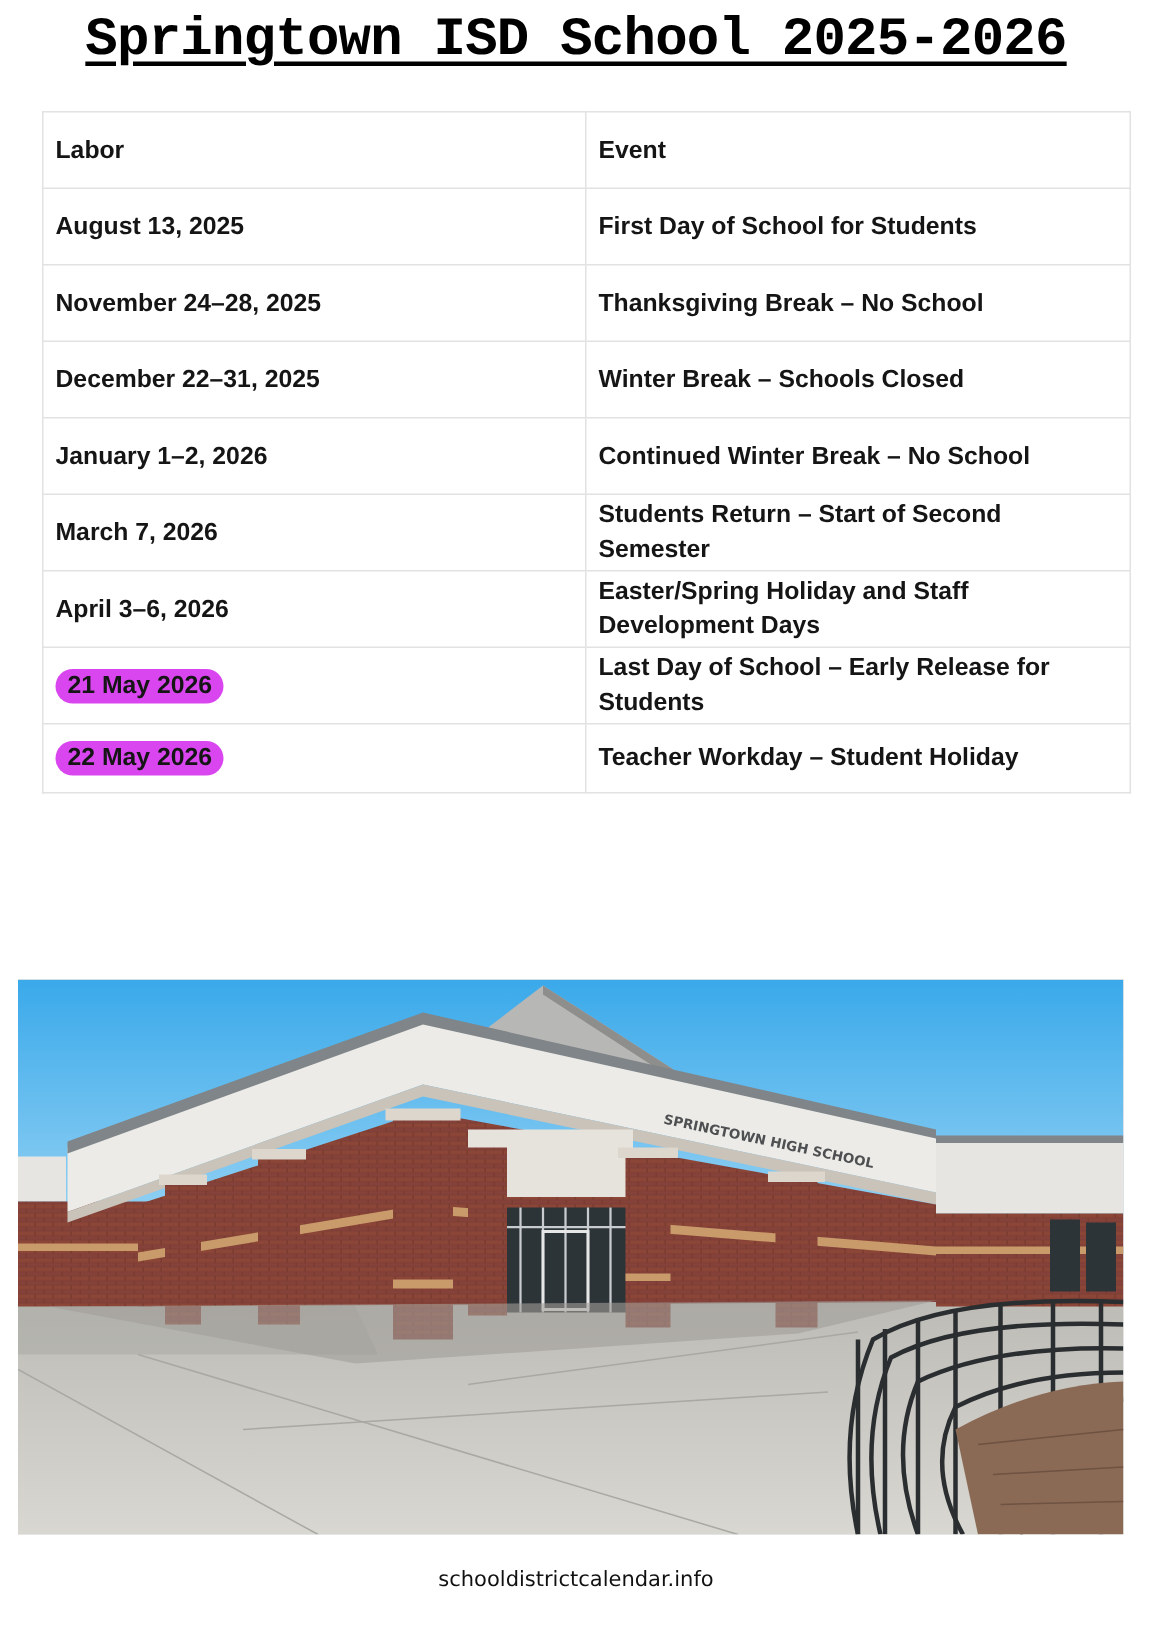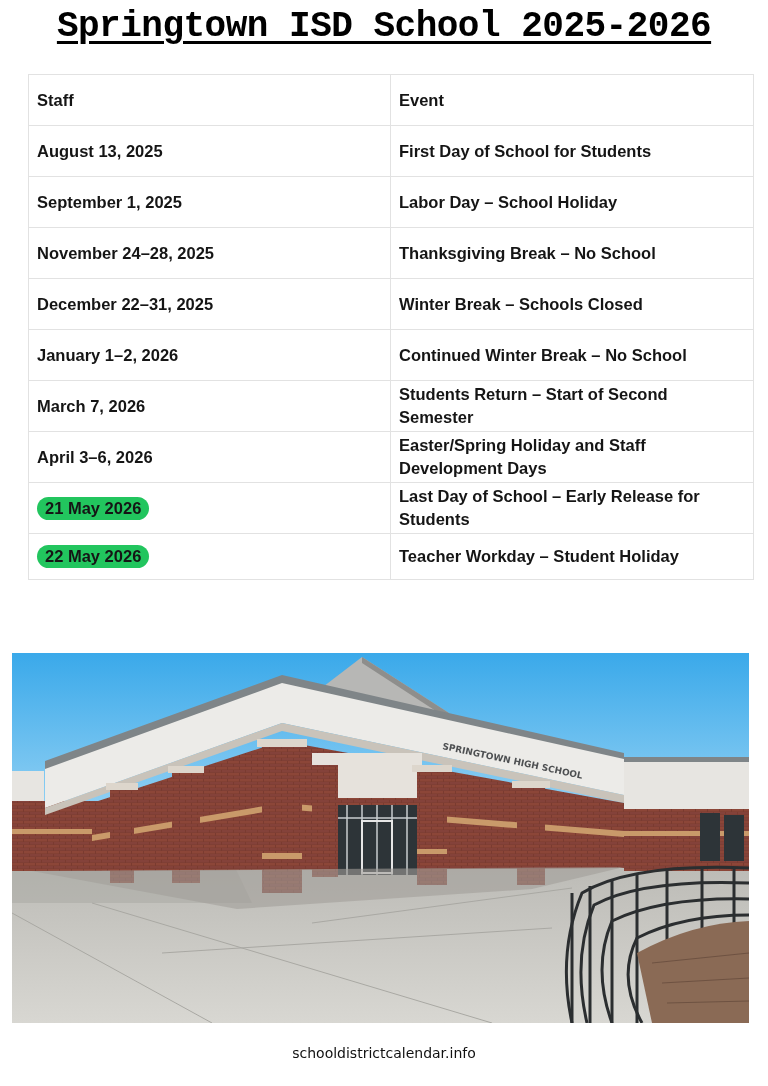--- a/index.html
+++ b/index.html
@@ -20,21 +20,21 @@
     .table td {
       border: 1px solid #e2e2e2; padding: 0 8px; vertical-align: middle;
       font-family: "Liberation Sans", sans-serif; font-weight: bold; font-size: 16.5px;
       color: #151515; line-height: 23px;
     }
     .table col.c1 { width: 362px; }
     .table col.c2 { width: 363px; }
     .table tr { height: 51px; }
     .table tr.last { height: 46px; }
     .pill {
-      display: inline-block; background: #22c55e; border-radius: 12px;
+      display: inline-block; background: #d946ef; border-radius: 12px;
       padding: 0 8px; line-height: 23px;
     }
 
     .photo {
       position: absolute; left: 12px; top: 653px; width: 737px; height: 370px;
       overflow: hidden; background: #cfd0cf;
     }
     .photo svg { display: block; }
 
     .footer {
@@ -47,30 +47,26 @@
 
 <h1 class="title">Springtown ISD School 2025-2026</h1>
 
 <table class="table">
   <colgroup>
       <col class="c1">
       <col class="c2">
     </colgroup>
   <tbody>
     <tr>
-      <td>Staff</td>
+      <td>Labor</td>
       <td>Event</td>
     </tr>
     <tr>
       <td>August 13, 2025</td>
       <td>First Day of School for Students</td>
-    </tr>
-    <tr>
-      <td>September 1, 2025</td>
-      <td>Labor Day – School Holiday</td>
     </tr>
     <tr>
       <td>November 24–28, 2025</td>
       <td>Thanksgiving Break – No School</td>
     </tr>
     <tr>
       <td>December 22–31, 2025</td>
       <td>Winter Break – Schools Closed</td>
     </tr>
     <tr>

